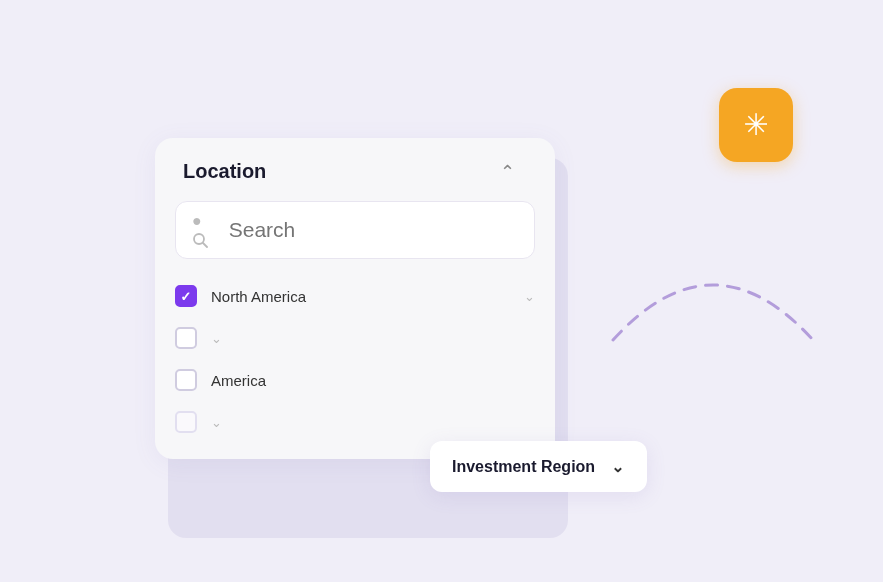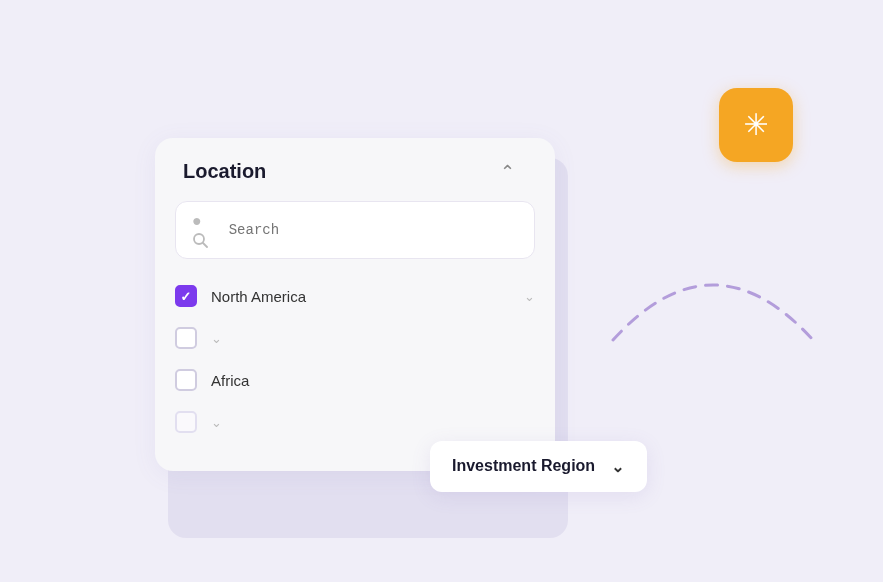--- a/index.html
+++ b/index.html
@@ -108,29 +108,28 @@
 
     .search-icon {
       color: #bbb;
       font-size: 16px;
     }
 
     .search-input {
       border: none;
       outline: none;
       background: transparent;
-      font-size: 14px;
+      font-size: 21px;
       color: #999;
       width: 100%;
-      font-family: Liberation Mono, monospace;
     }
 
     
     .region-list {
-      padding: 0 20px 28px 20px;
+      padding: 0 20px 16px 20px;
     }
 
     .region-item {
       display: flex;
       align-items: center;
       padding: 10px 0;
       gap: 14px;
       cursor: pointer;
     }
 
@@ -180,21 +179,21 @@
 
     
     .investment-dropdown {
       position: absolute;
       bottom: 90px;
       left: 430px;
       background: white;
       border-radius: 12px;
       padding: 16px 22px;
       display: flex;
-      align-items: flex-start;
+      align-items: center;
       gap: 16px;
       box-shadow: 0 4px 20px rgba(120,100,180,0.12);
       min-width: 210px;
       cursor: pointer;
     }
 
     .investment-label {
       font-size: 16px;
       font-weight: 600;
       color: #1a1a2e;
@@ -247,21 +246,21 @@
       <span class="chevron-down-small">⌄</span>
     </div>
 
     <div class="region-item">
       <div class="checkbox"></div>
       <span class="chevron-down-small">⌄</span>
     </div>
 
     <div class="region-item">
       <div class="checkbox"></div>
-      <span class="region-label">Africa</span>
+      <span class="region-label">America</span>
     </div>
 
     <div class="region-item">
       <div class="checkbox disabled"></div>
       <span class="chevron-down-small">⌄</span>
     </div>
 
   </div>
 </div>
 

